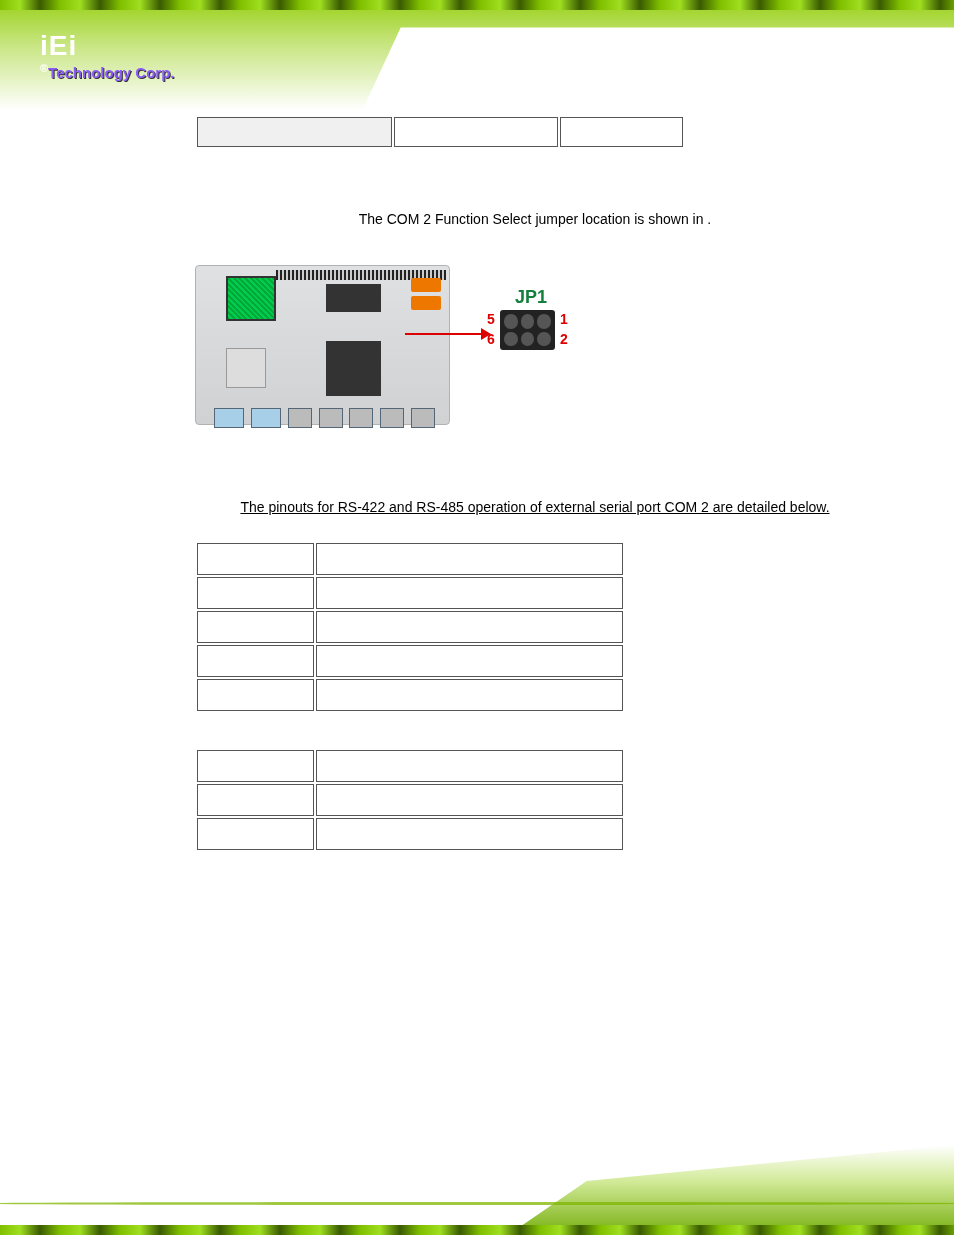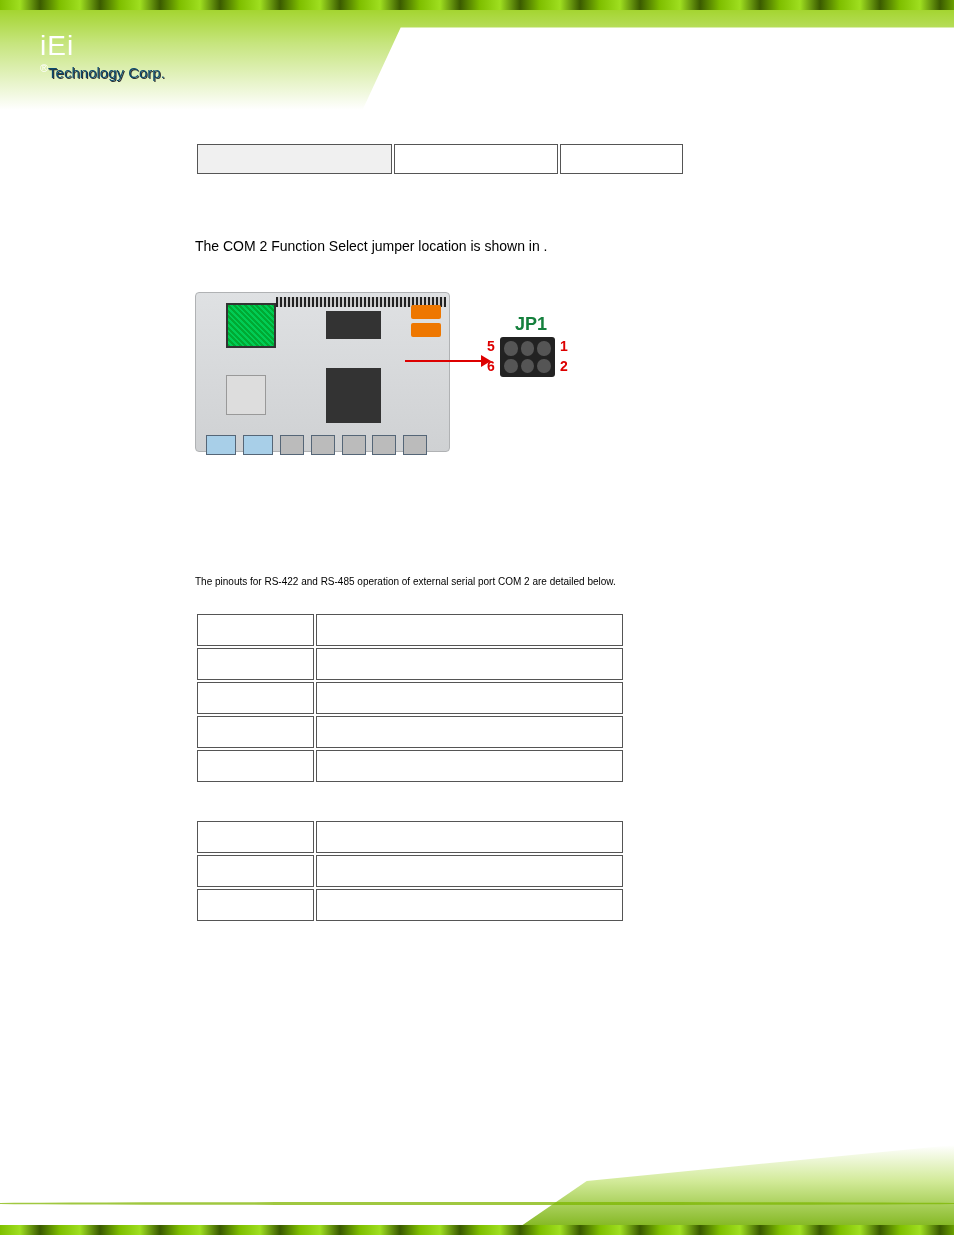--- a/index.html
+++ b/index.html
@@ -1,26 +1,26 @@
 <!DOCTYPE html>
 <html><head>
 <meta charset="utf-8">
 <style>
   * { margin: 0; padding: 0; box-sizing: border-box; }
   body { font-family: Arial, sans-serif; font-size: 14px; color: #000; background: #fff; width: 954px; height: 1235px; position: relative; overflow: hidden; }
   
   .top-banner { position: absolute; top: 0; left: 0; width: 100%; height: 110px; }
   .top-stripe { position: absolute; top: 0; left: 0; width: 100%; height: 10px; background: repeating-linear-gradient(90deg, #7fbf00 0, #9fdf20 20px, #3a5a00 40px, #7fbf00 60px); }
   .top-circuit { position: absolute; top: 0; left: 0; width: 100%; height: 110px; background: linear-gradient(180deg, rgba(143,203,0,0.9) 0%, rgba(143,203,0,0.5) 40%, transparent 100%); clip-path: polygon(0 0, 100% 0, 100% 25%, 42% 25%, 38% 100%, 0 100%); }
-  .logo { position: absolute; top: 30px; left: 40px; color: #fff; font-weight: normal; }
+  .logo { position: absolute; top: 30px; left: 40px; color: #fff; font-weight: bold; }
   .logo-iei { font-size: 28px; letter-spacing: 1px; }
   .logo-r { font-size: 11px; vertical-align: super; }
-  .logo-tech { font-size: 15px; color: #0c4a6e; text-shadow: 1px 1px 0 #333; }
+  .logo-tech { font-size: 15px; color: #8b5cf6; text-shadow: 1px 1px 0 #333; }
   
-  .content { position: absolute; top: 142px; left: 195px; width: 680px; }
+  .content { position: absolute; top: 115px; left: 195px; width: 680px; text-align: center; }
   
   .jumper-table { border-collapse: separate; border-spacing: 2px; width: 490px; }
   .jumper-table td { border: 1px solid #555; height: 30px; padding: 4px 8px; font-size: 12px; }
   .jumper-table td.h { background: #f0f0f0; }
   .jumper-table td.c1 { width: 190px; }
   .jumper-table td.c2 { width: 160px; }
   .jumper-table td.c3 { width: 120px; }
   
   .para { margin-top: 60px; font-size: 14px; line-height: 1.5; }
   
@@ -39,21 +39,21 @@
   .arrow-line { position: absolute; left: 210px; top: 78px; width: 80px; height: 2px; background: #d00; }
   .arrow-head { position: absolute; left: 286px; top: 73px; width: 0; height: 0; border-left: 10px solid #d00; border-top: 6px solid transparent; border-bottom: 6px solid transparent; }
   .jp-label { position: absolute; left: 320px; top: 32px; font-size: 18px; font-weight: bold; color: #15803d; }
   .jp-block { position: absolute; left: 305px; top: 55px; width: 55px; height: 40px; background: #222; border-radius: 3px; display: grid; grid-template-columns: repeat(3,1fr); grid-template-rows: repeat(2,1fr); gap: 3px; padding: 4px; }
   .jp-pin { background: #555; border-radius: 50%; }
   .pin5 { position: absolute; left: 292px; top: 56px; font-size: 14px; font-weight: bold; color: #d00; }
   .pin6 { position: absolute; left: 292px; top: 76px; font-size: 14px; font-weight: bold; color: #d00; }
   .pin1 { position: absolute; left: 365px; top: 56px; font-size: 14px; font-weight: bold; color: #d00; }
   .pin2 { position: absolute; left: 365px; top: 76px; font-size: 14px; font-weight: bold; color: #d00; }
   
-  .para2 { margin-top: 110px; font-size: 10px; line-height: 2; }
+  .para2 { margin-top: 58px; font-size: 14px; line-height: 2; text-decoration: underline; }
   
   .pin-table { border-collapse: separate; border-spacing: 2px; width: 430px; margin-top: 20px; }
   .pin-table td { border: 1px solid #555; height: 32px; padding: 4px 8px; font-size: 12px; }
   .pin-table td.p1 { width: 115px; }
   .pin-table td.p2 { width: 300px; }
   
   .pin-table2 { margin-top: 35px; }
   
   .bottom-banner { position: absolute; bottom: 0; left: 0; width: 100%; height: 100px; }
   .bot-stripe { position: absolute; bottom: 0; left: 0; width: 100%; height: 10px; background: repeating-linear-gradient(90deg, #7fbf00 0, #9fdf20 20px, #3a5a00 40px, #7fbf00 60px); }

